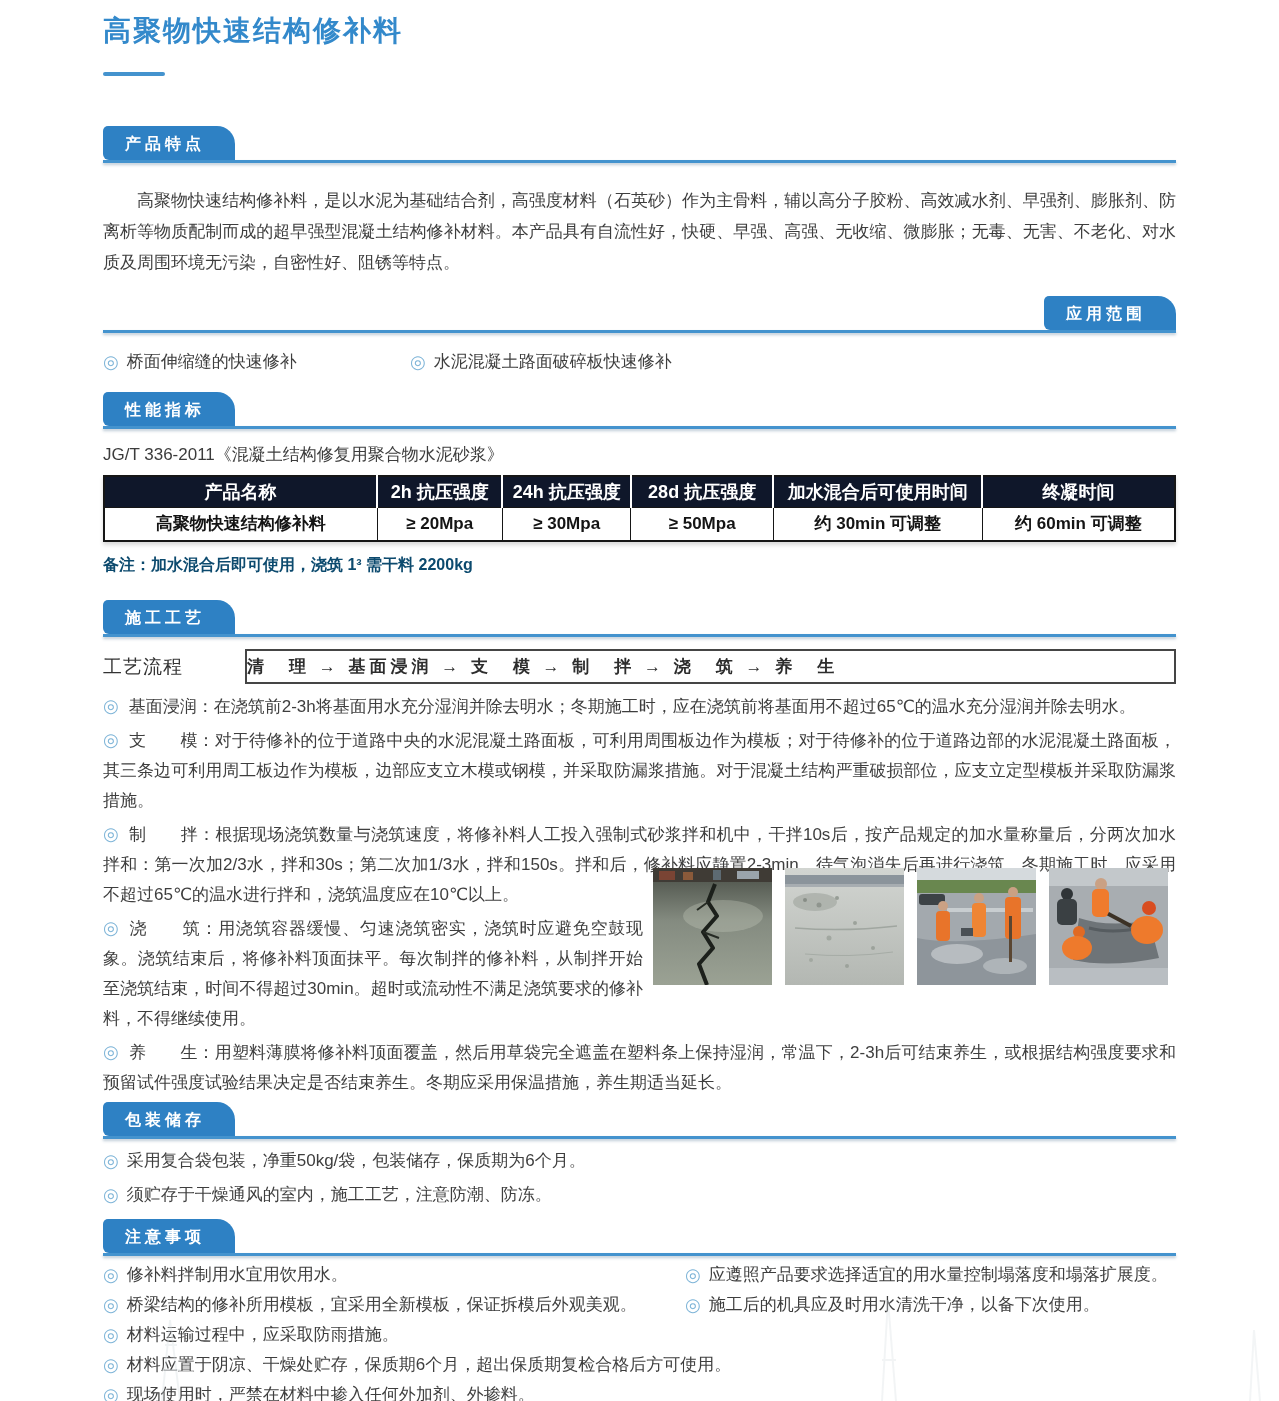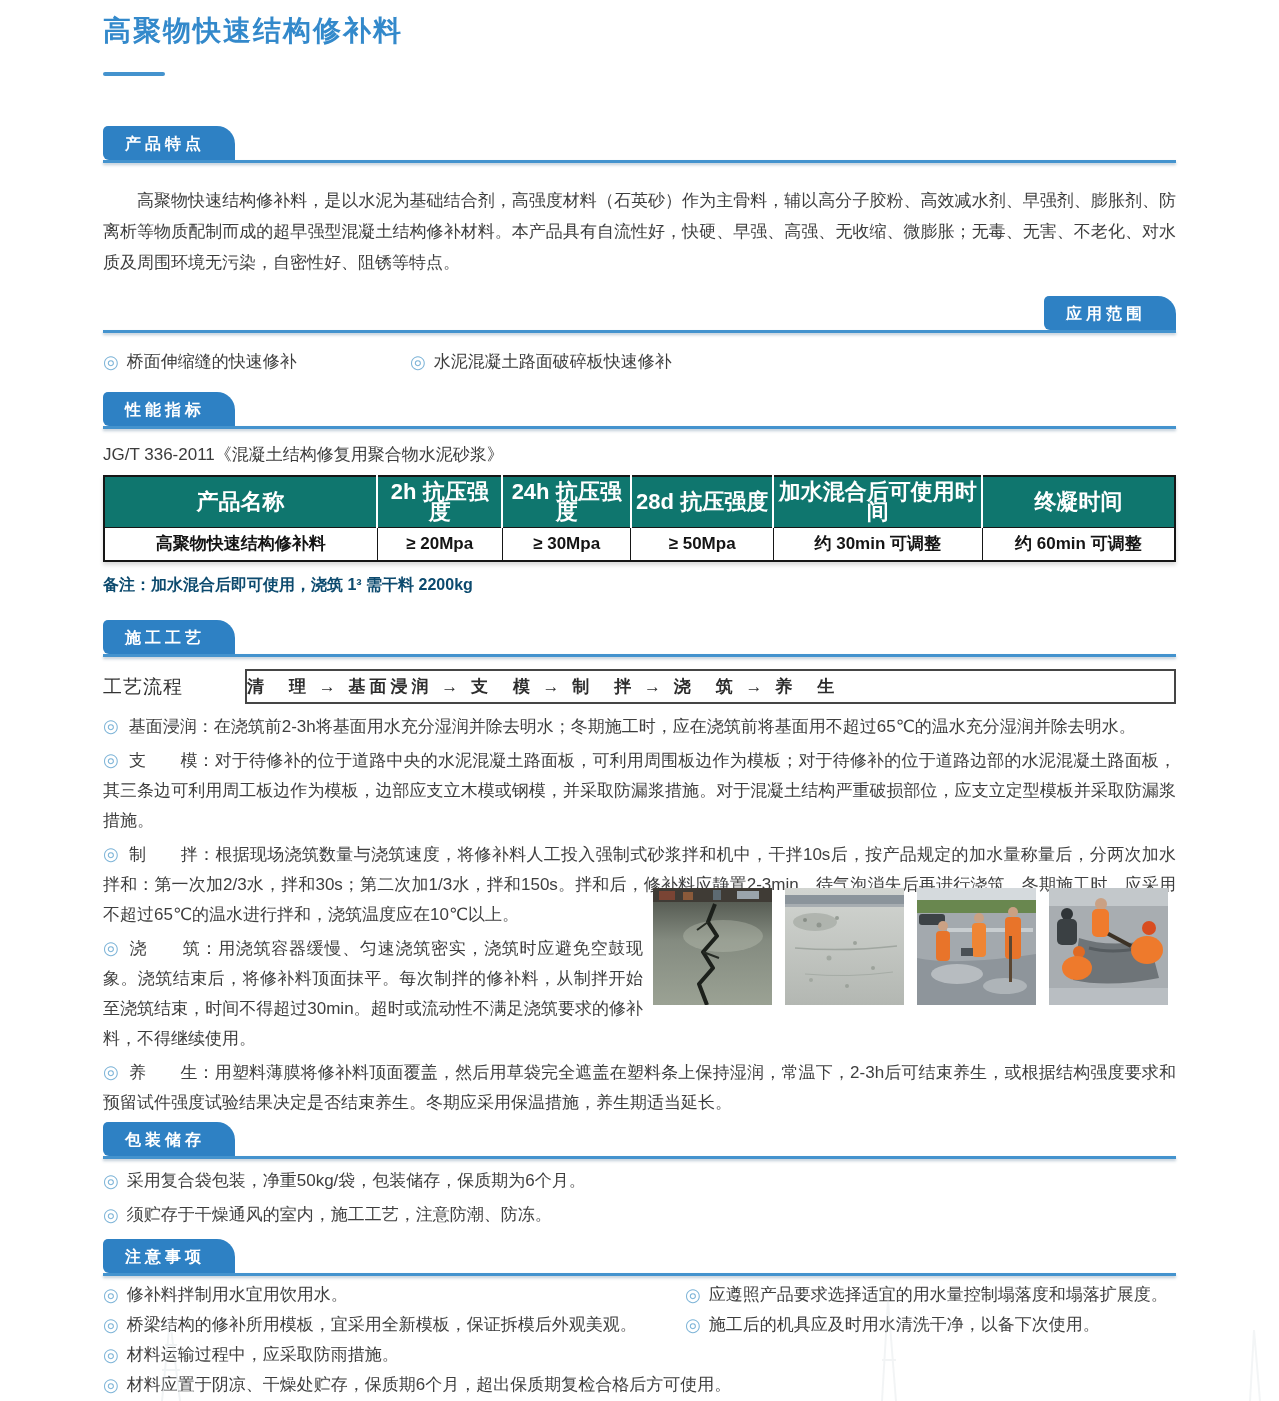--- a/index.html
+++ b/index.html
@@ -27,21 +27,21 @@
   .bullet { display:flex; align-items:flex-start; font-size:17px; color:#3e3e3e; }
   .ring { color:#7fb5d8; font-size:18px; margin-right:8px; line-height:inherit; flex:0 0 auto; }
 
   .app-row { display:flex; margin-top:17px; line-height:24px; }
   .app-row .bullet:first-child { width:307px; }
 
   .std-caption { margin-top:14px; text-align:left; font-size:17px; color:#3c3c3c; line-height:24px; }
 
   table.perf { width:100%; border-collapse:collapse; margin-top:8px; border:2px solid #161616;
     box-shadow:0 3px 4px rgba(0,0,0,.15); }
-  table.perf th { background:#0f766e; color:#fff; font-size:22px; font-weight:bold; padding:5px 2px;
+  table.perf th { background:#0f172a; color:#fff; font-size:18px; font-weight:bold; padding:5px 2px;
     border-right:2px solid #fff; line-height:20px; }
   table.perf th:last-child { border-right:none; }
   table.perf td { background:#fff; color:#141414; font-size:17px; font-weight:bold; text-align:center;
     padding:6px 2px; border:1px solid #161616; line-height:20px; }
 
   .table-note { margin-top:12px; font-size:16px; color:#0c4a6e; line-height:22px;font-weight:bold; }
 
   .construction { position:relative; }
   .flow-row { display:flex; align-items:center; margin-top:12px; }
   .flow-label { font-size:19px; color:#333; width:142px; flex:0 0 auto; letter-spacing:1px; }

